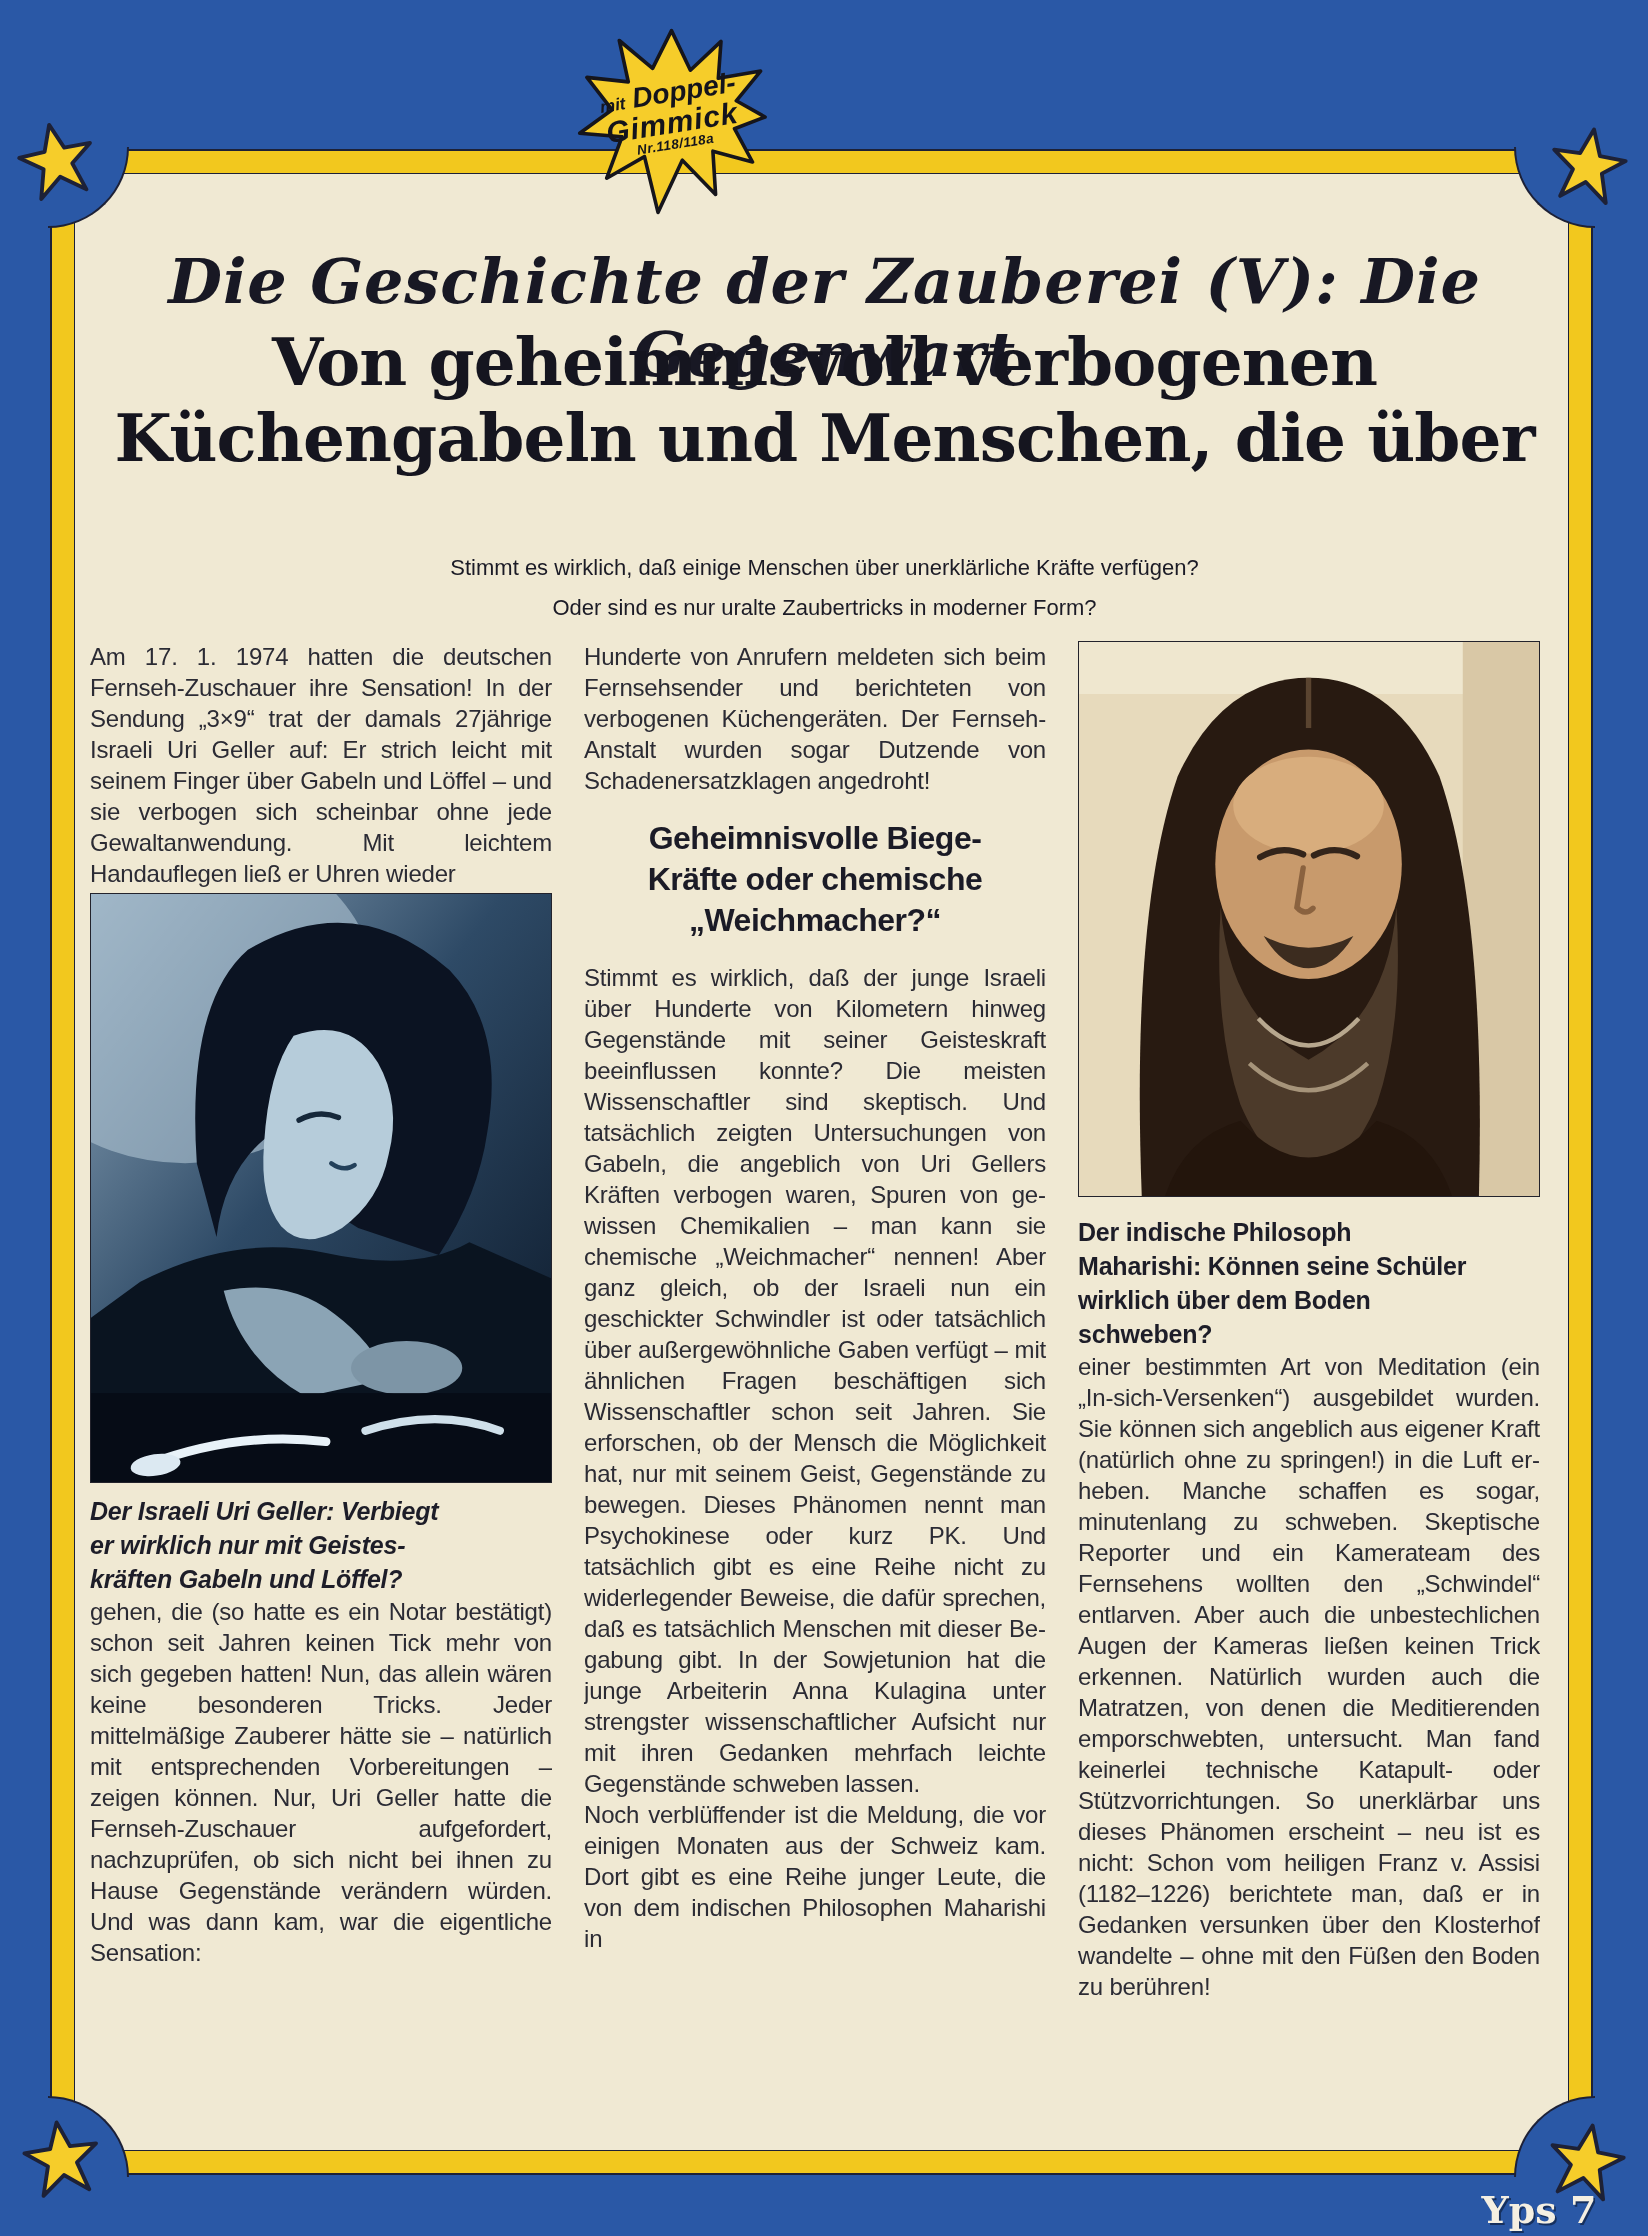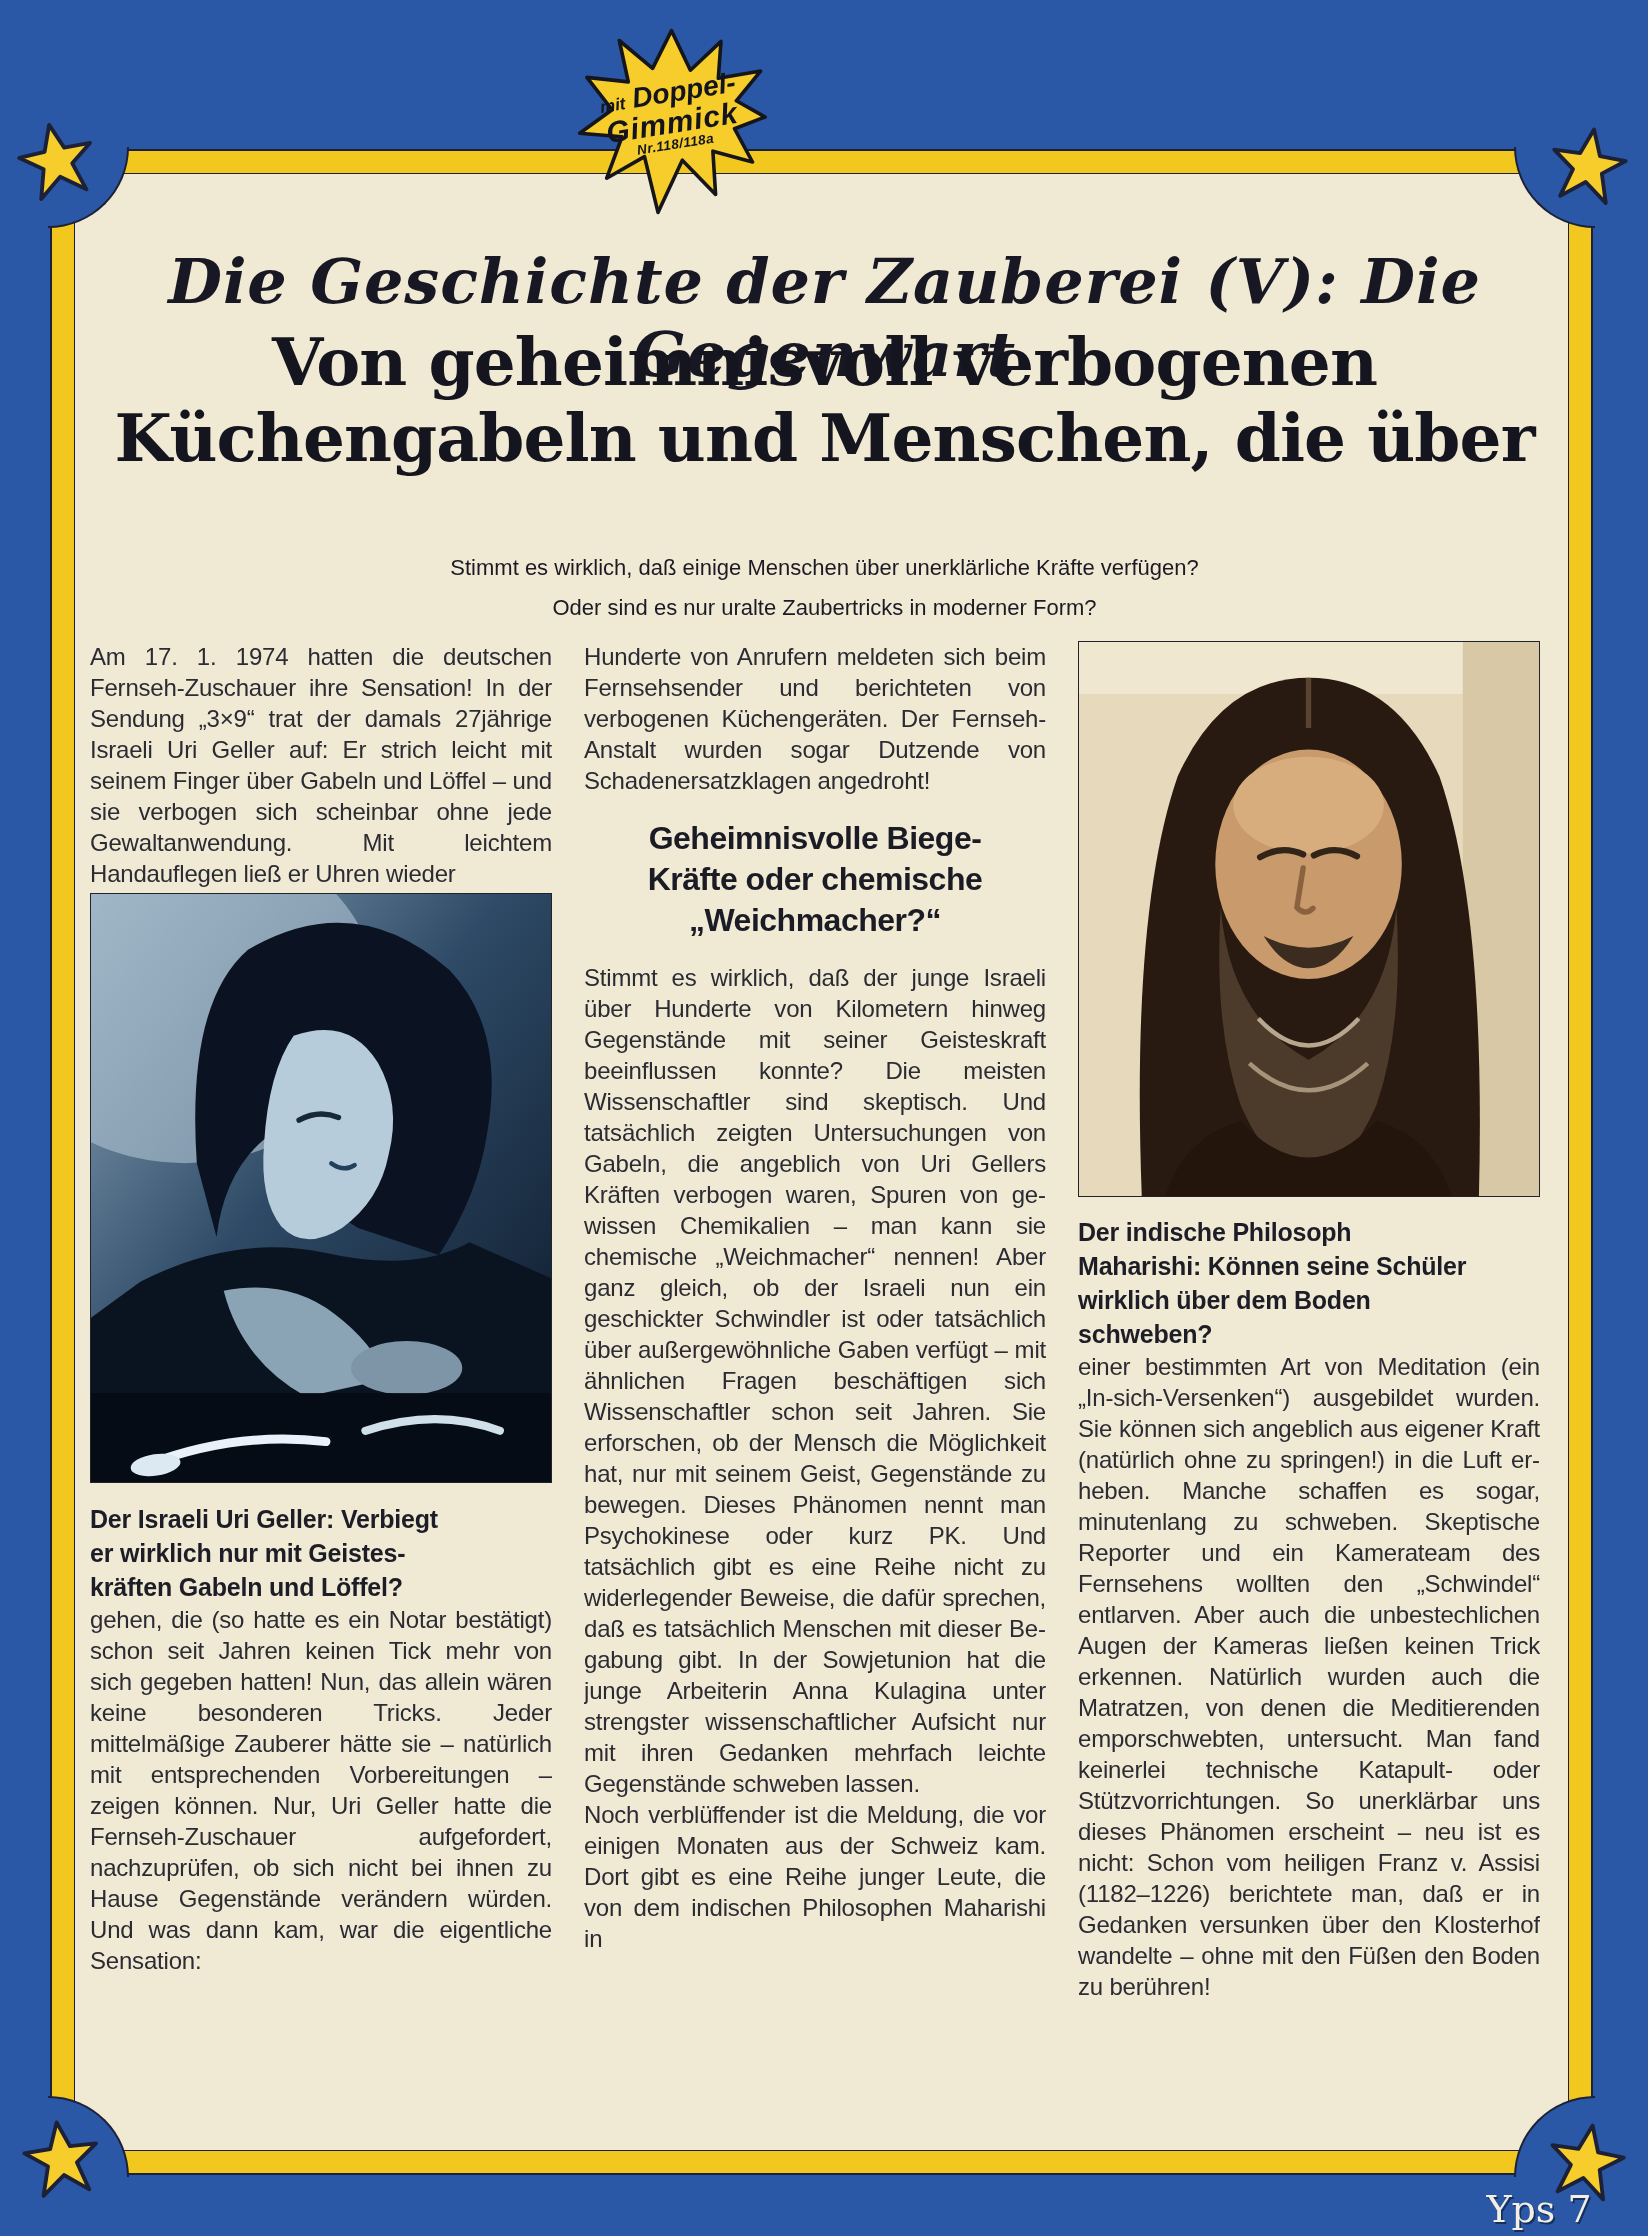--- a/index.html
+++ b/index.html
@@ -74,34 +74,34 @@
   .col.middle{left:584px;}
   .col.right{left:1078px;}
   .photo{border:1.8px solid #23232c;box-sizing:border-box;overflow:hidden;}
   .photo svg{display:block;width:100%;height:100%;}
   .photo.geller{width:462px;height:590px;margin-top:3.6px;}
   .photo.maharishi{width:462px;height:556px;}
   .caption{
     font-weight:bold;text-align:left;font-size:25px;line-height:34px;
     color:#1d1d28;white-space:pre-line;letter-spacing:-0.2px;
   }
-  .caption.geller{margin-top:19px;}
+  .caption.geller{margin-top:11px;font-style:italic;}
   .caption.maharishi{margin-top:18px;}
   .after-caption{margin-top:27px;}
   .mid-heading{
     font-weight:bold;text-align:center;font-size:32px;line-height:41px;
     color:#1b1b26;margin-top:21.6px;margin-bottom:21.6px;white-space:pre-line;
     letter-spacing:-0.5px;
   }
   .para{margin:0;}
   
   .page-number{
     position:absolute;left:1440px;top:2187px;width:198px;
     text-align:center;
-    font-family:"DejaVu Serif", serif;font-weight:normal;
+    font-family:"DejaVu Serif", serif;font-weight:bold;
     font-size:38px;color:#f4efe2;
     text-shadow:1.8px 1.8px 0 #16305e;
   }
 </style>
 </head>
 <body>
 
 <div class="frame">
   <div class="paper"></div>
   <div class="notch tl"></div>

